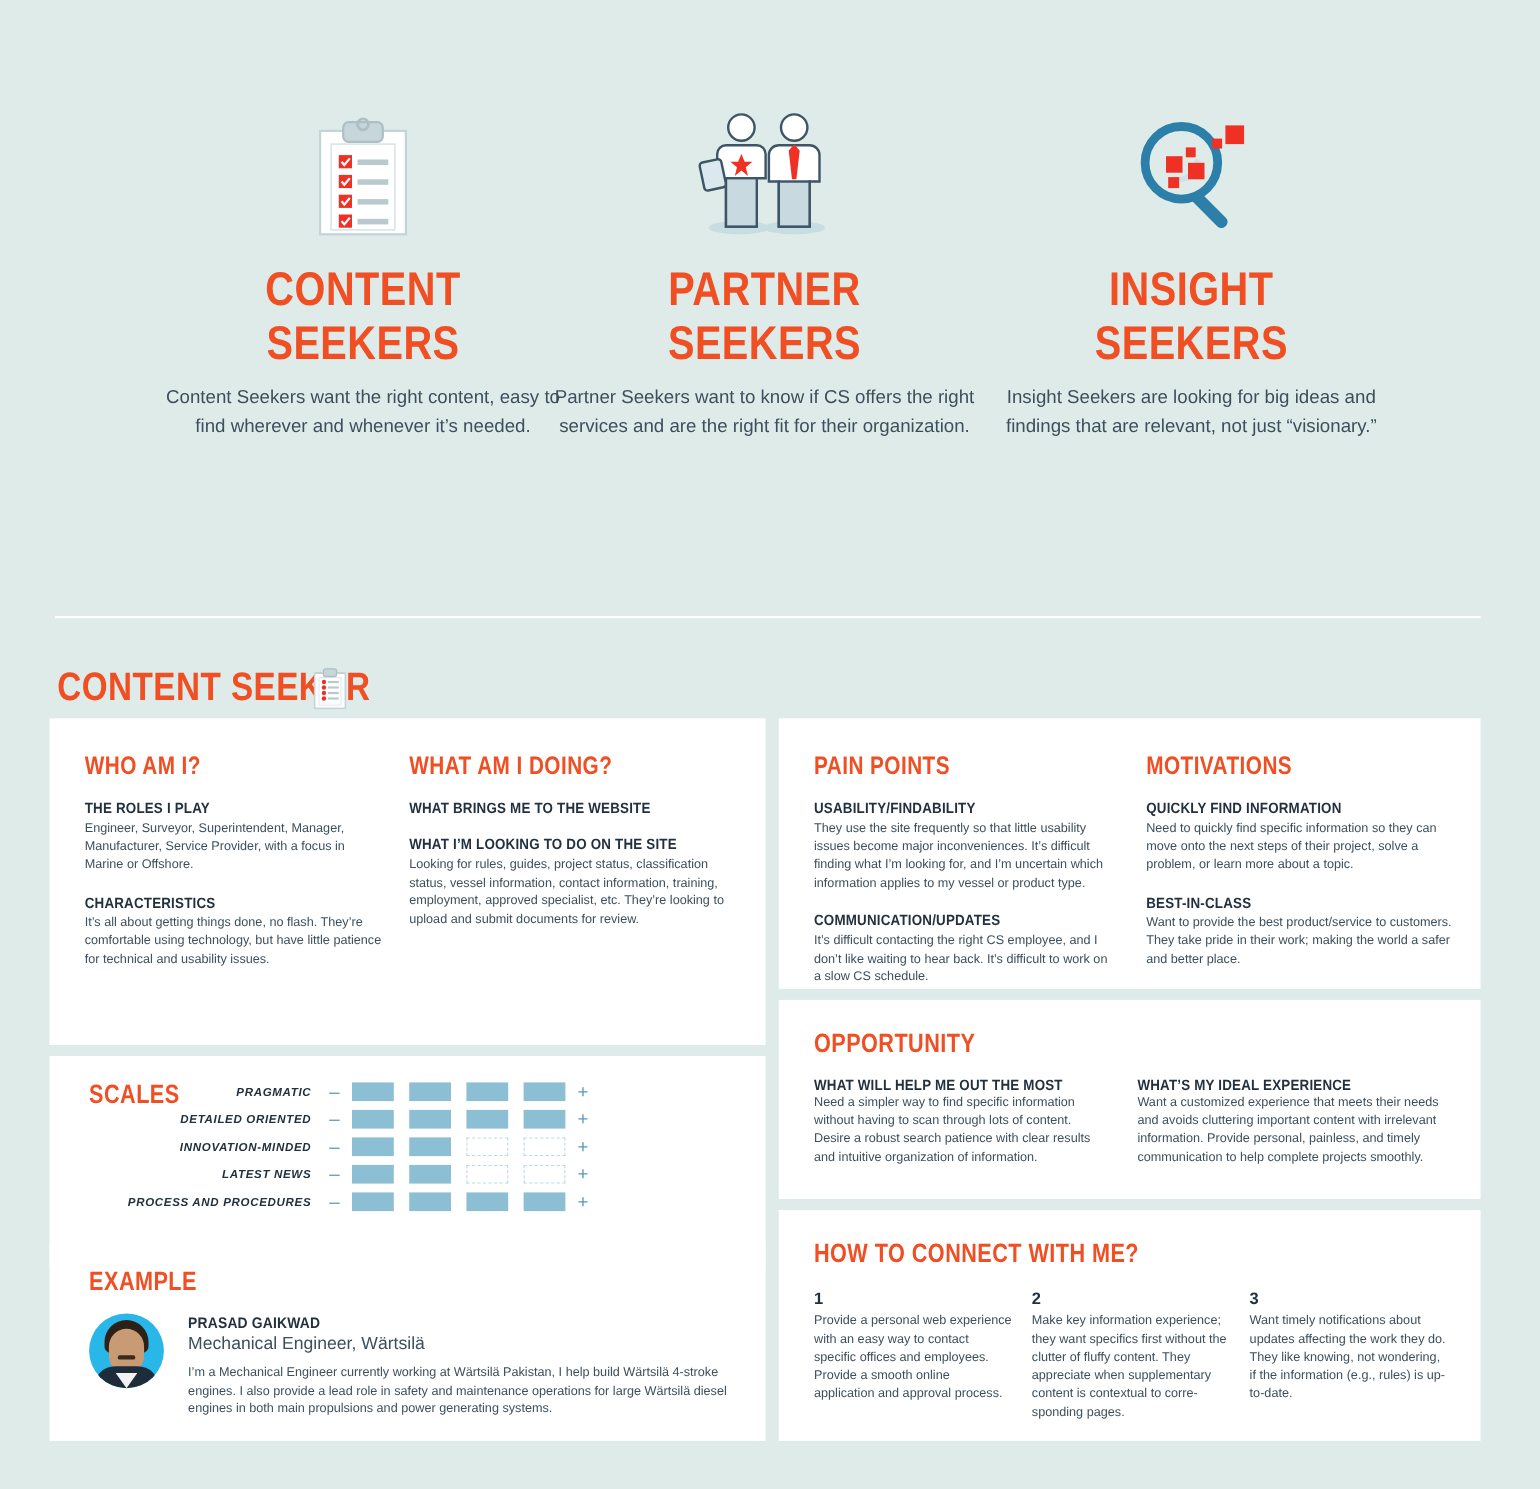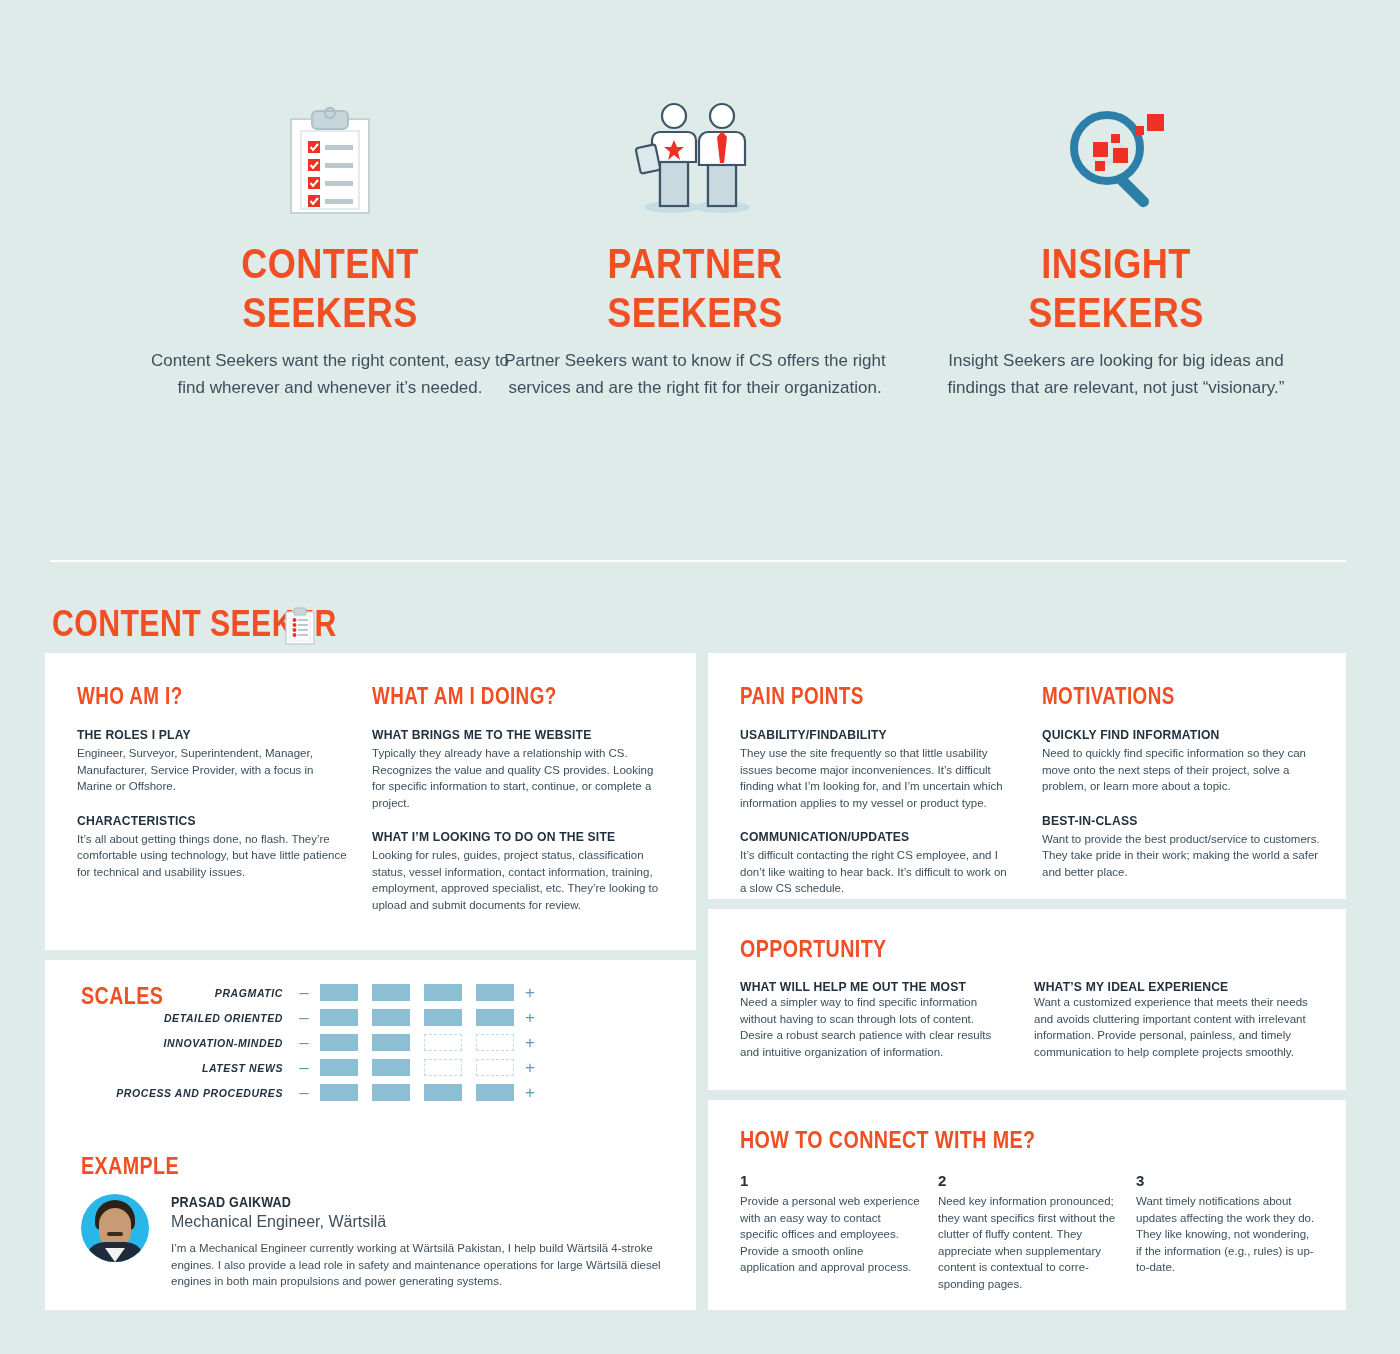--- a/index.html
+++ b/index.html
@@ -172,21 +172,21 @@
         <circle cx="92" cy="16" r="12" fill="#fff" stroke="#3d5566" stroke-width="2.2"></circle>
         <path d="M78 32 h28 a9 9 0 0 1 9 9 v24 h-9 v41 h-28 v-41 h-9 v-24 a9 9 0 0 1 9 -9 z" fill="#fff" stroke="#3d5566" stroke-width="2.2"></path>
         <rect x="78" y="65" width="28" height="41" fill="#c9d9e0" stroke="#3d5566" stroke-width="2.2"></rect>
         <path d="M92 31 l5 6 l-3 26 l-4 0 l-3 -26 z" fill="#ee3124"></path>
       </svg>
     </div>
     <div class="hero-title">PARTNER SEEKERS</div>
     <div class="hero-desc">Partner Seekers want to know if CS offers the right services and are the right fit for their organization.</div>
   </div>
 
-  <div class="hero-col" style="left:921px; width:390px;">
+  <div class="hero-col" style="left:888px; width:390px;">
     <div class="icon-wrap">
       <svg width="115" height="115" viewBox="0 0 115 115">
         <circle cx="48" cy="48" r="33" fill="none" stroke="#2b7fa8" stroke-width="8"></circle>
         <path d="M62 47 a16 16 0 0 1 -14 16" stroke="#cfe0e6" stroke-width="5" fill="none" stroke-linecap="round"></path>
         <rect x="68" y="70" width="11" height="42" rx="5" fill="#2b7fa8" transform="rotate(-45 73 91)"></rect>
         <g fill="#ee3124">
           <rect x="34" y="42" width="15" height="15"></rect>
           <rect x="54" y="48" width="15" height="15"></rect>
           <rect x="36" y="61" width="10" height="10"></rect>
           <rect x="52" y="34" width="9" height="9"></rect>
@@ -231,21 +231,20 @@
       </div>
       <div class="blk">
         <div class="sub-head">CHARACTERISTICS</div>
         <div class="body-txt">It’s all about getting things done, no flash. They’re comfortable using technology, but have little patience for technical and usability issues.</div>
       </div>
     </div>
     <div style="width:290px; margin-left:25px;">
       <div class="cond-head col-head">WHAT AM I DOING?</div>
       <div class="blk">
         <div class="sub-head">WHAT BRINGS ME TO THE WEBSITE</div>
-        <div class="body-txt">Typically they already have a relationship with CS. Recognizes the value and quality CS provides. Looking for specific information to start, continue, or complete a project.</div>
       </div>
       <div class="blk">
         <div class="sub-head">WHAT I’M LOOKING TO DO ON THE SITE</div>
         <div class="body-txt">Looking for rules, guides, project status, classification status, vessel information, contact information,  training, employment, approved specialist, etc. They’re looking to upload and submit documents for review.</div>
       </div>
     </div>
   </div>
 </div>
 
 <div class="panel" id="panel-scales">
@@ -363,21 +362,21 @@
 <div class="panel" id="panel-connect">
   <div style="padding:26px 0 0 32px;">
     <div class="cond-head" style="font-size:24px; margin-bottom:18px;">HOW TO CONNECT WITH ME?</div>
     <div id="connect-items" class="two-col">
         <div style="width: 180px; margin-left: 0px;">
           <div class="num">1</div>
           <div class="body-txt">Provide a personal web experience with an easy way to contact specific offices and employees. Provide a smooth online application and approval process.</div>
         </div>
         <div style="width: 180px; margin-left: 18px;">
           <div class="num">2</div>
-          <div class="body-txt">Need key information pronounced; they want specifics first without the clutter of fluffy content. They appreciate when supplementary content is contextual to corre-sponding pages.</div>
+          <div class="body-txt">Make key information experience; they want specifics first without the clutter of fluffy content. They appreciate when supplementary content is contextual to corre-sponding pages.</div>
         </div>
         <div style="width: 180px; margin-left: 18px;">
           <div class="num">3</div>
           <div class="body-txt">Want timely notifications about updates affecting the work they do. They like knowing, not wondering, if the information (e.g., rules) is up-to-date.</div>
         </div>
       </div>
   </div>
 </div>
 
 </body></html>

